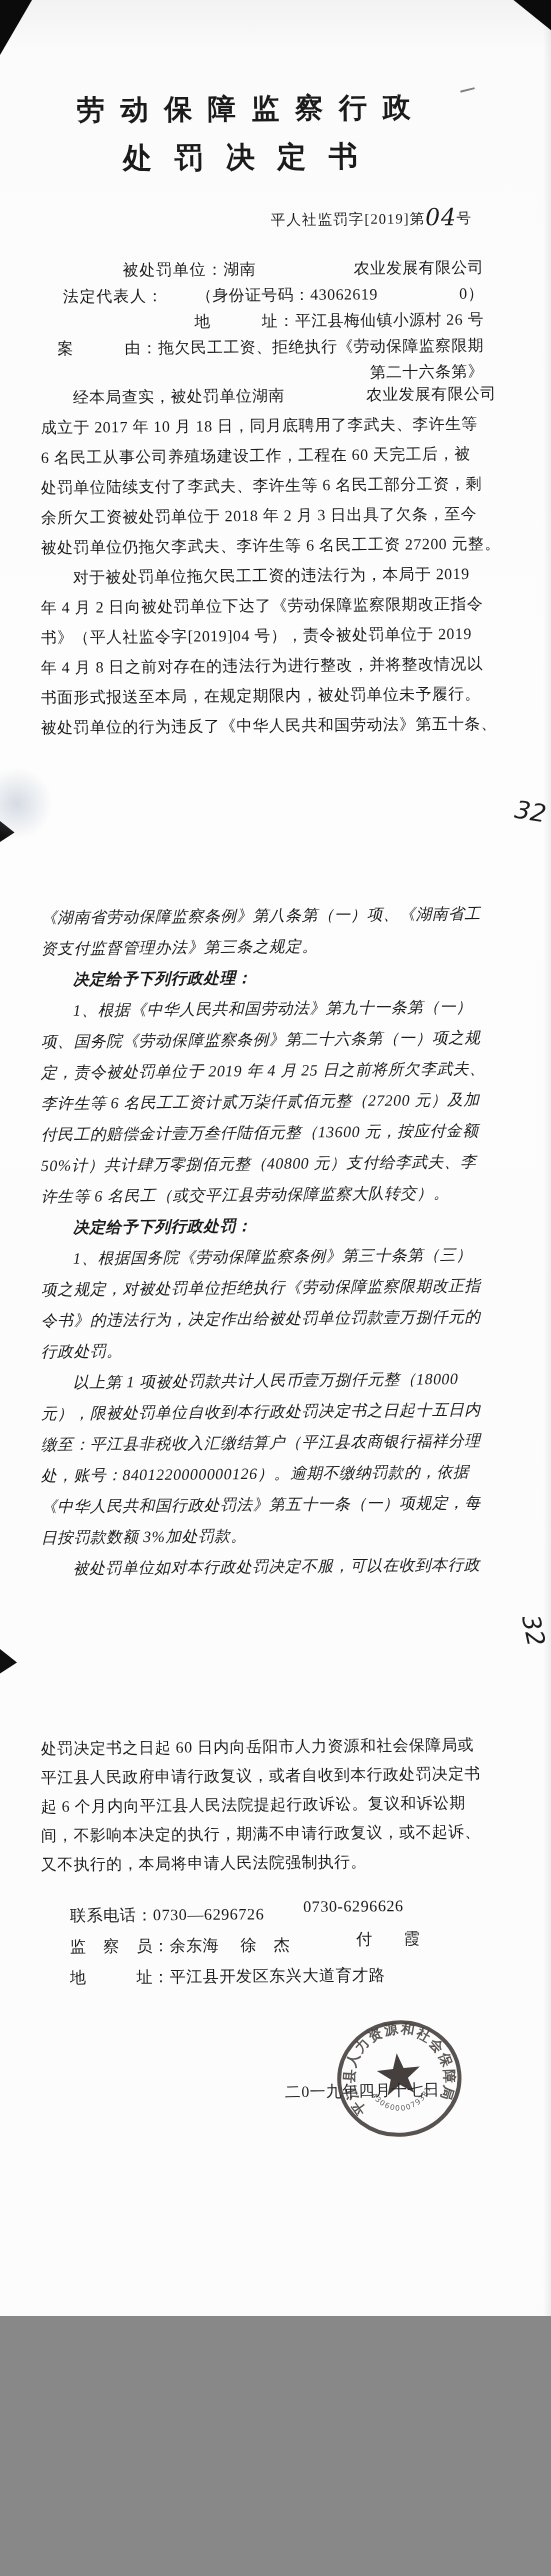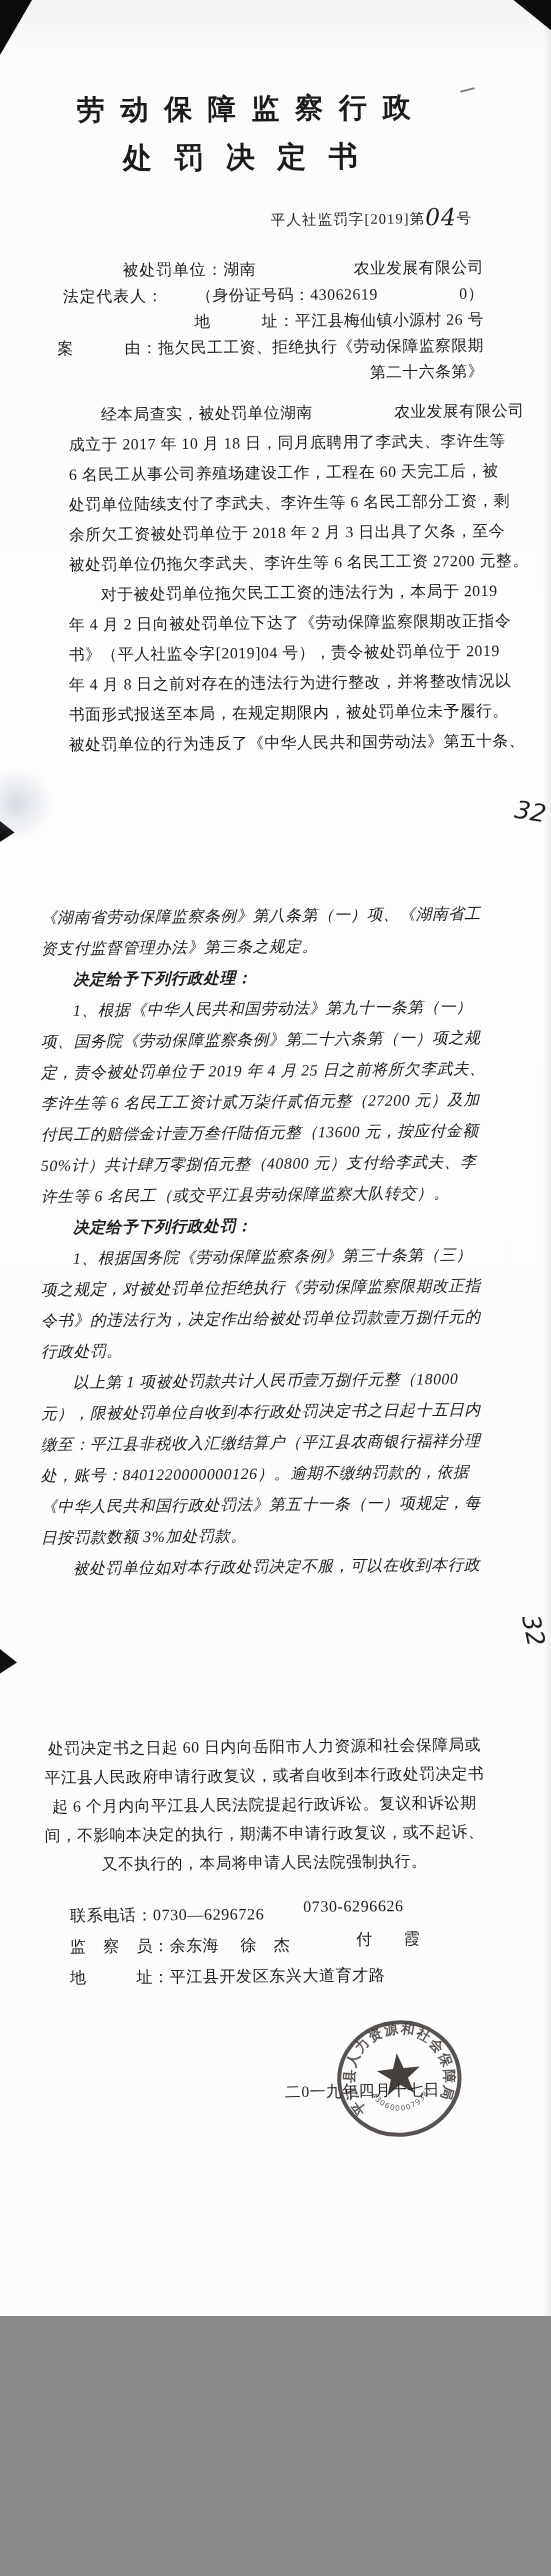--- a/index.html
+++ b/index.html
@@ -14,23 +14,23 @@
   .title .t2{font-size:29px;font-weight:bold;letter-spacing:22.4px;line-height:49px;transform:rotate(-0.5deg);}
   
   .docno{position:absolute;top:211px;left:0;width:472px;text-align:right;font-size:14.5px;letter-spacing:1.1px;white-space:nowrap;transform:rotate(-0.5deg);}
   .docno .hand{font-size:23.5px;font-style:italic;font-family:"DejaVu Serif",serif;letter-spacing:0.6px;position:relative;top:1.7px;line-height:0;}
   
   .fields{position:absolute;top:258px;left:37px;width:447px;text-align:right;}
   .frow{height:26px;line-height:26px;font-size:15.7px;letter-spacing:0.6px;white-space:nowrap;transform:rotate(-0.45deg);transform-origin:0 50%;}
   .flabel{letter-spacing:1.1px;}
   
   .block{position:absolute;left:41px;width:447px;}
-  .b1{top:400px;margin-left:28px;}  .b1 .line{height:30px;line-height:30px;}
+  .b1{top:383px;}  .b1 .line{height:30px;line-height:30px;}
   .b2{top:902px;font-style:italic;} .b2 .line{height:31px;line-height:31px;}
-  .b3{top:1734px;text-align:center;} .b3 .line{height:29px;line-height:29px;}
+  .b3{top:1734px;} .b3 .line{height:29px;line-height:29px;}
   .line{font-size:15.7px;letter-spacing:0.6px;white-space:nowrap;transform:rotate(-0.55deg);transform-origin:0 50%;}
   .indent{padding-left:32px;}
   .bold{font-weight:bold;}
   
   .contact{position:absolute;top:1900px;left:70px;width:436px;}
   .crow{height:31px;line-height:31px;font-size:16px;letter-spacing:0.6px;white-space:nowrap;transform:rotate(-0.5deg);transform-origin:0 50%;}
   .phone2{display:inline-block;margin-left:39px;position:relative;top:-7.3px;}
   .insp2{display:inline-block;margin-left:21px;}
   .insp3{display:inline-block;margin-left:66px;position:relative;top:-5px;letter-spacing:7.8px;}
   

